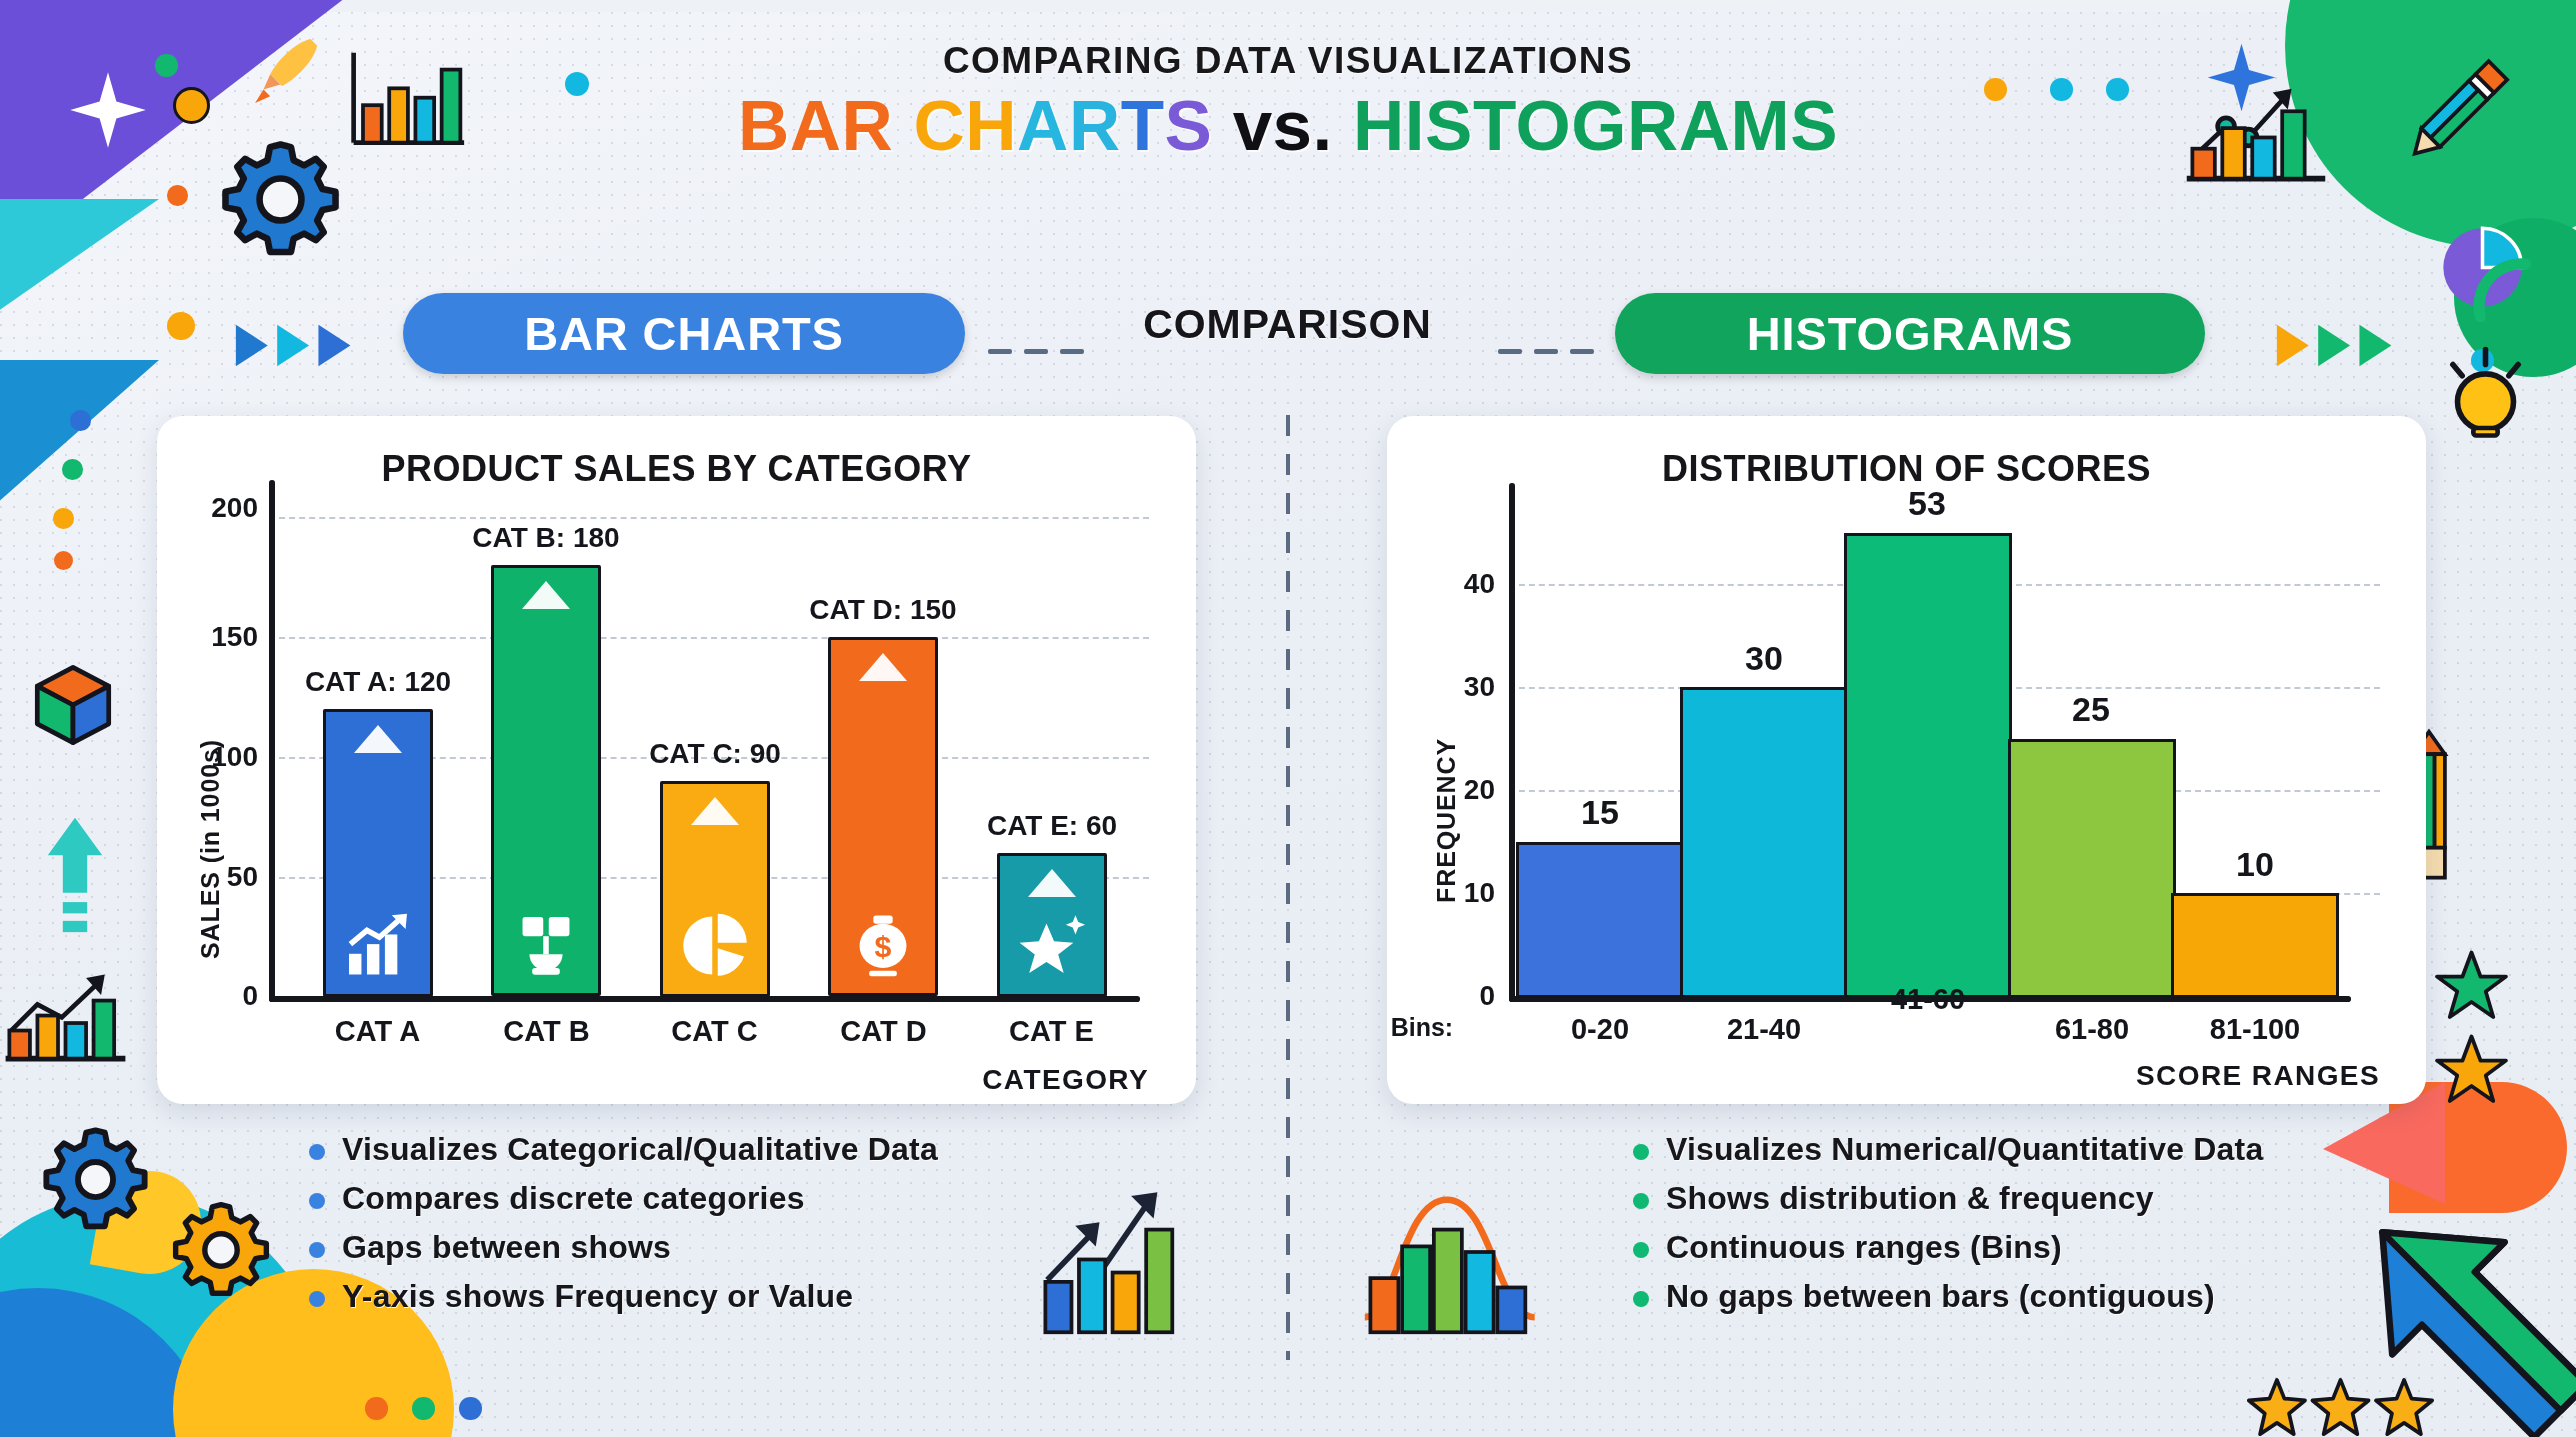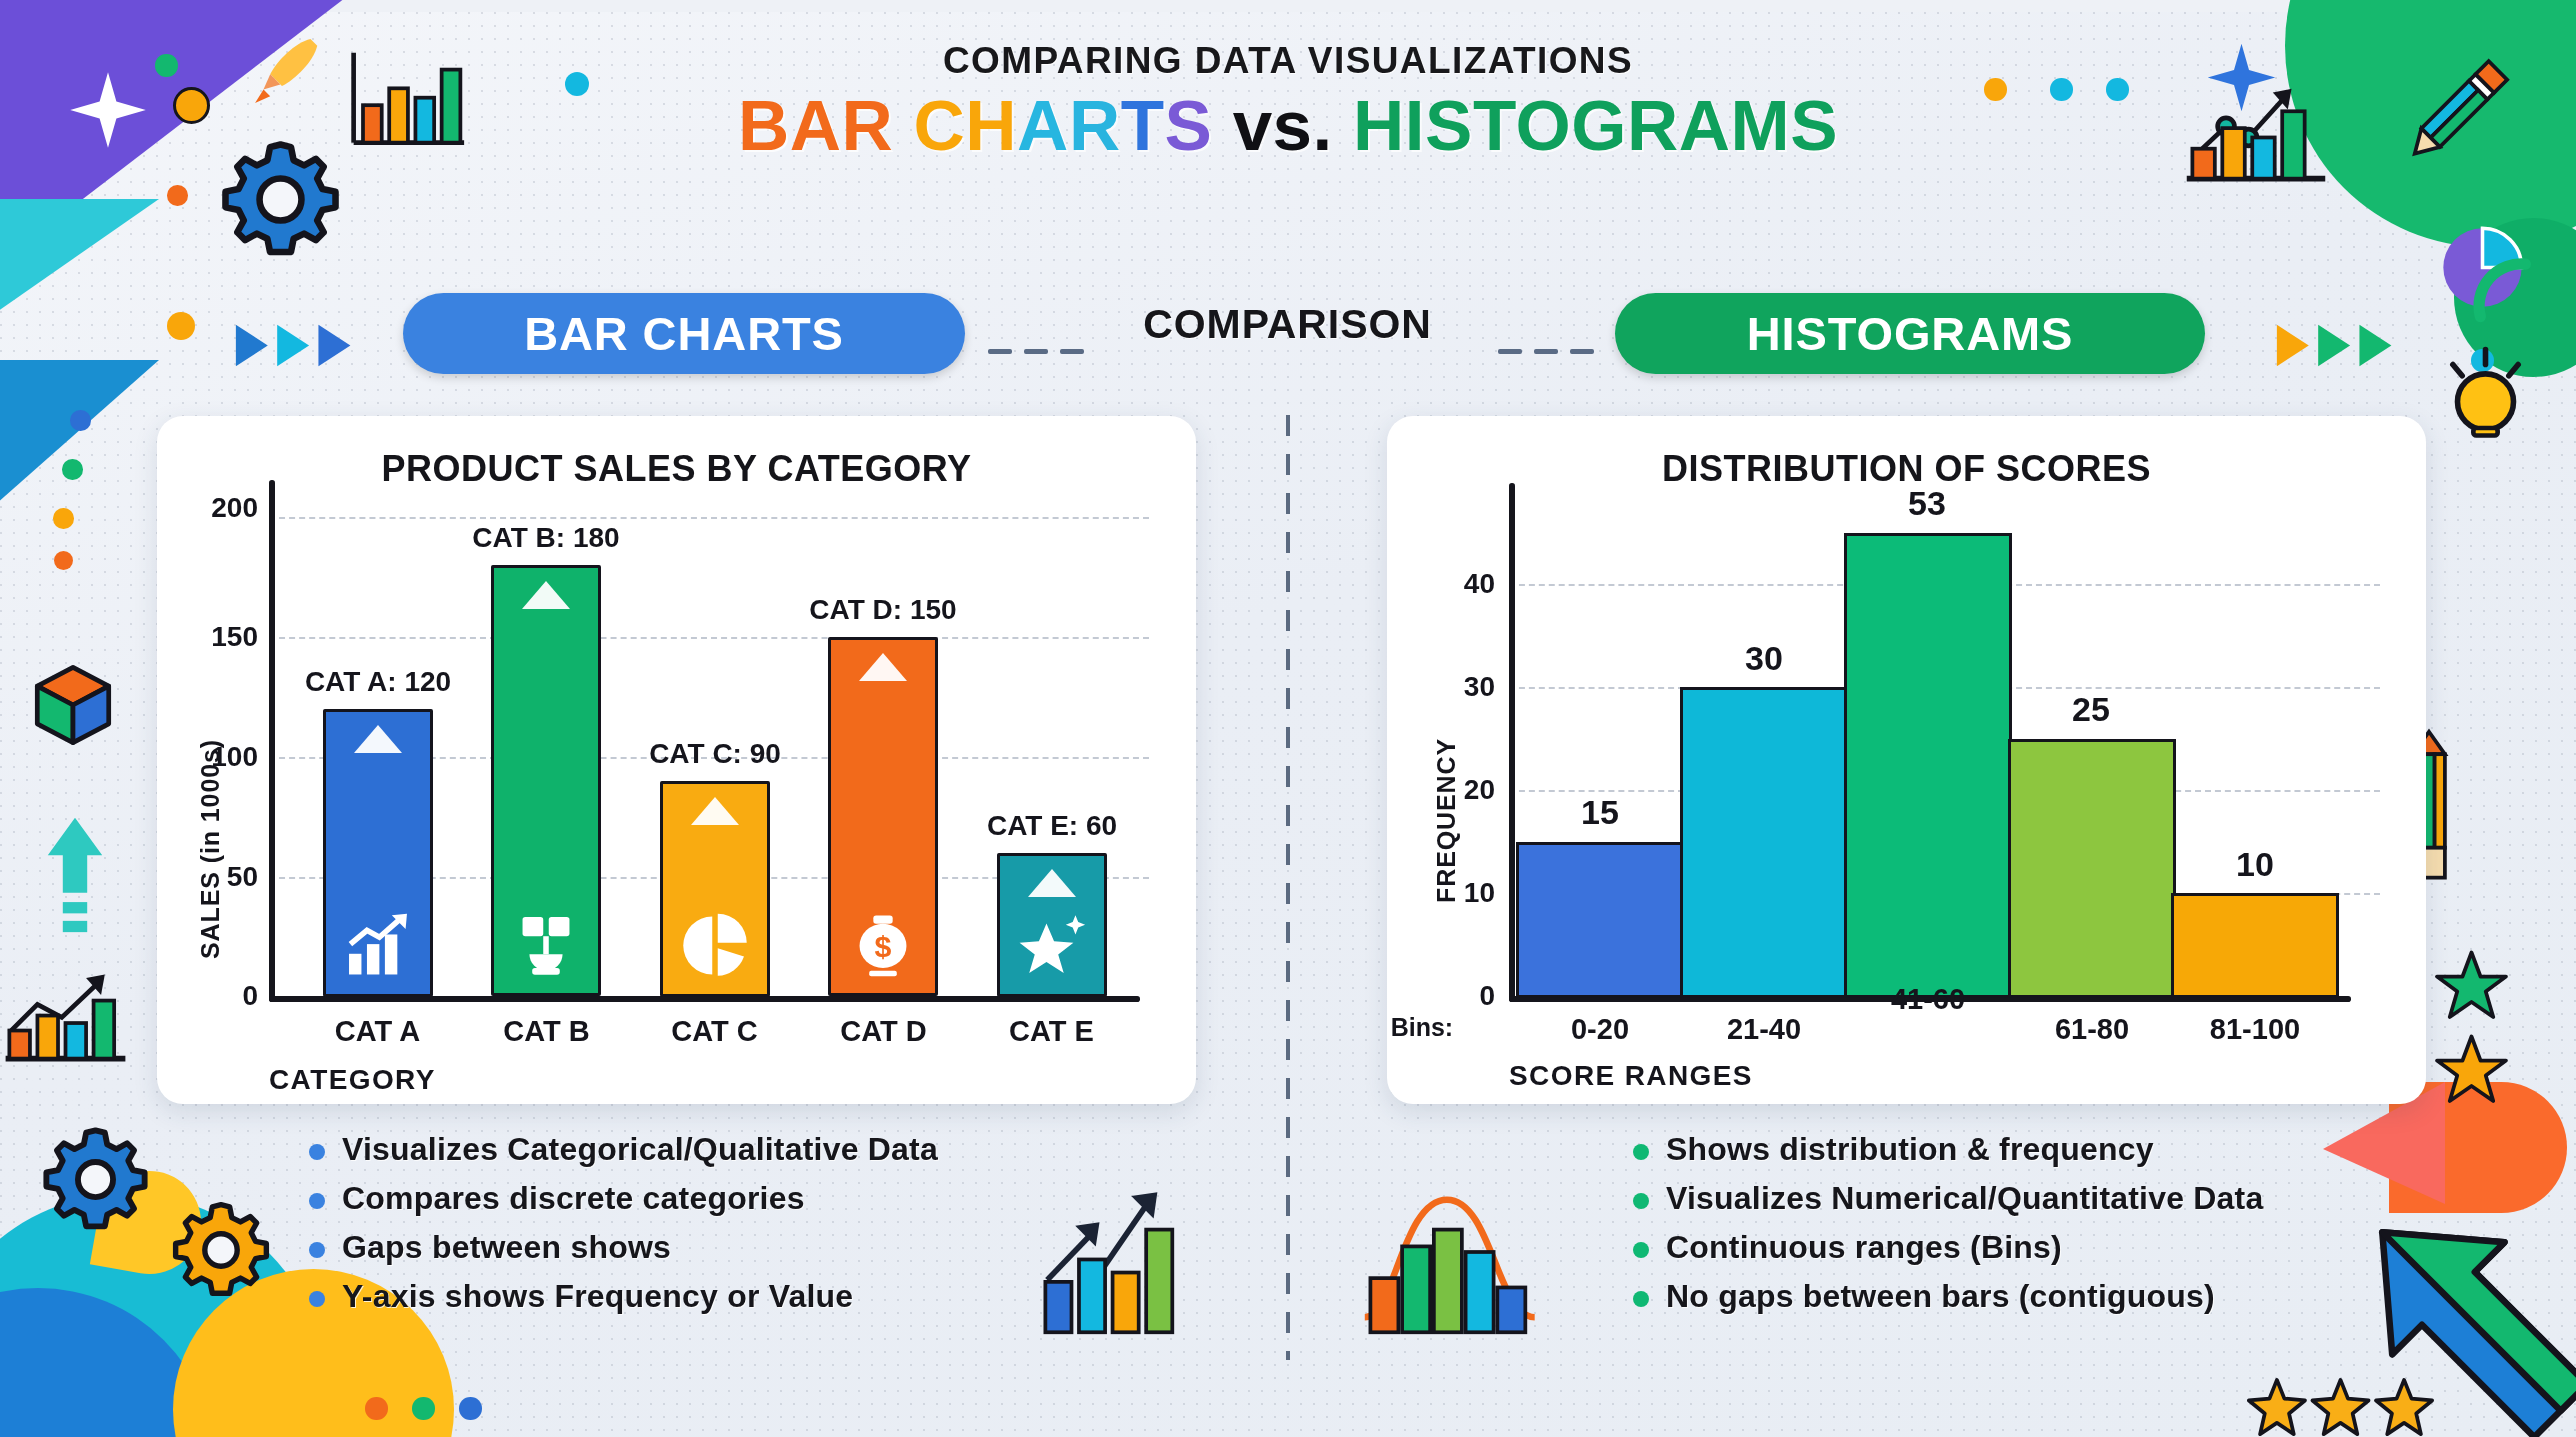--- a/index.html
+++ b/index.html
@@ -108,21 +108,21 @@
   .ytick {
     position:absolute; text-align:right; font-size:28px; font-weight:bold;
     color:#15151c; transform:translateY(-50%);
   }
   .ylabel {
     position:absolute; font-size:25px; font-weight:bold; color:#15151c;
     letter-spacing:0.9px; transform-origin: 0 0; transform: rotate(-90deg);
     white-space:nowrap;
   }
   .xlabel {
-    position:absolute; text-align:left; font-size:28px; font-weight:bold;
+    position:absolute; text-align:right; font-size:28px; font-weight:bold;
     color:#15151c; letter-spacing:1.4px;
   }
   .catlabel {
     position:absolute; text-align:center; font-size:29px; font-weight:bold; color:#15151c;
   }
 
   
   .bar {
     position:absolute; border:3.7px solid #14141c; border-radius:1.9px;
     display:flex; flex-direction:column; align-items:center; overflow:hidden;
@@ -468,25 +468,25 @@
         <span class="btxt">Gaps between shows</span>
       </div>
       <div class="bullet">
         <span class="bdot" style="background: rgb(58, 130, 224);"></span>
         <span class="btxt">Y-axis shows Frequency or Value</span>
       </div>
     </div>
   <div class="bullets" id="bullets-right">
       <div class="bullet">
         <span class="bdot" style="background: rgb(15, 184, 115);"></span>
+        <span class="btxt">Visualizes Numerical/Quantitative Data</span>
+      </div>
+      <div class="bullet">
+        <span class="bdot" style="background: rgb(15, 184, 115);"></span>
         <span class="btxt">Shows distribution &amp; frequency</span>
-      </div>
-      <div class="bullet">
-        <span class="bdot" style="background: rgb(15, 184, 115);"></span>
-        <span class="btxt">Visualizes Numerical/Quantitative Data</span>
       </div>
       <div class="bullet">
         <span class="bdot" style="background: rgb(15, 184, 115);"></span>
         <span class="btxt">Continuous ranges (Bins)</span>
       </div>
       <div class="bullet">
         <span class="bdot" style="background: rgb(15, 184, 115);"></span>
         <span class="btxt">No gaps between bars (contiguous)</span>
       </div>
     </div>

